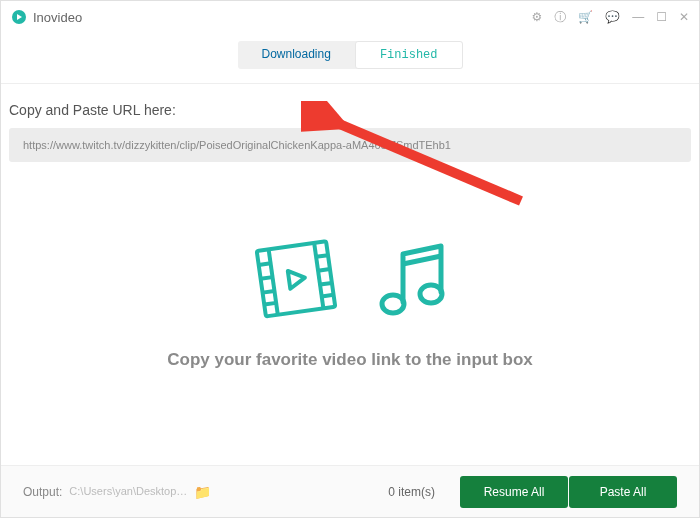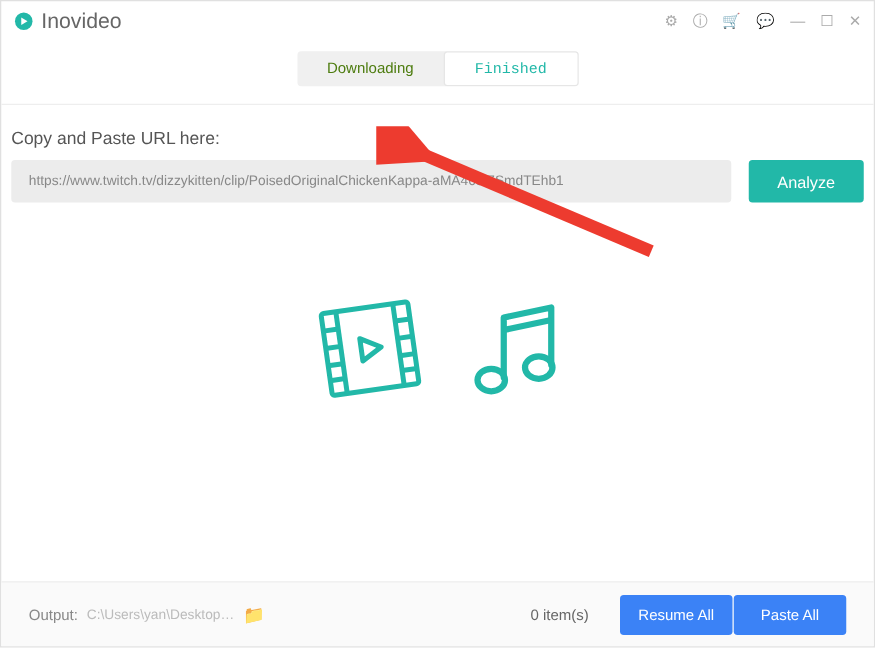--- a/index.html
+++ b/index.html
@@ -1,40 +1,40 @@
 <!DOCTYPE html>
 <html><head>
   <meta charset="utf-8">
   <style>
     * { margin: 0; padding: 0; box-sizing: border-box; font-family: -apple-system, BlinkMacSystemFont, "Segoe UI", Arial, sans-serif; }
     body { width: 700px; height: 518px; background: #fff; border: 1px solid #e0e0e0; position: relative; overflow: hidden; }
     .titlebar { height: 32px; display: flex; align-items: center; padding: 0 10px; }
     .logo { display: flex; align-items: center; gap: 6px; }
     .logo-icon { width: 16px; height: 16px; }
-    .app-title { font-size: 17px; color: #666; }
+    .app-title { font-size: 13px; color: #666; }
     .titlebar-right { margin-left: auto; display: flex; align-items: center; gap: 12px; }
     .tb-icon { color: #aaa; cursor: pointer; font-size: 12px; }
     .tabs-row { display: flex; justify-content: center; padding: 8px 0 14px; border-bottom: 1px solid #eee; }
     .tabs { display: flex; background: #f0f0f0; border-radius: 3px; overflow: hidden; }
-    .tab { padding: 6px 24px; font-size: 12px; color: #4d7c0f; cursor: pointer; }
+    .tab { padding: 6px 24px; font-size: 12px; color: #0369a1; cursor: pointer; }
     .tab.active { background: #fff; color: #22b8a8; border: 1px solid #e6e6e6; border-radius: 3px; font-family: Liberation Mono, monospace; }
     .content { padding: 18px 8px 0; }
     .label { font-size: 14px; color: #555; margin-bottom: 10px; }
     .input-row { display: flex; gap: 14px; }
     .url-input { flex: 1; height: 34px; background: #ececec; border: none; border-radius: 3px; padding: 0 14px; font-size: 11px; color: #888; outline: none; }
     .analyze-btn { width: 92px; height: 34px; background: #22b8a8; color: #fff; border: none; border-radius: 3px; font-size: 13px; cursor: pointer; }
     .empty { display: flex; flex-direction: column; align-items: center; margin-top: 72px; }
     .illus { display: flex; align-items: center; gap: 30px; }
     .hint { margin-top: 26px; font-size: 17px; color: #8a8a8a; font-weight: 600; }
     .footer { position: absolute; bottom: 0; left: 0; right: 0; height: 52px; border-top: 1px solid #eee; background: #fafafa; display: flex; align-items: center; padding: 0 22px; gap: 1px; }
     .output-label { font-size: 12px; color: #888; }
     .path-select { font-size: 11px; color: #bbb; padding: 4px 6px; width: 130px; white-space: nowrap; overflow: hidden; text-overflow: ellipsis; }
     .folder-icon { color: #aaa; cursor: pointer; font-size: 14px; }
     .item-count { margin-left: auto; font-size: 12px; color: #666; margin-right: 24px; }
-    .foot-btn { width: 90px; height: 32px; background: #3b82f6; color: #fff; border: none; border-radius: 3px; font-size: 12px; cursor: pointer; }
+    .foot-btn { width: 108px; height: 32px; background: #15803d; color: #fff; border: none; border-radius: 3px; font-size: 12px; cursor: pointer; }
     .arrow { position: absolute; pointer-events: none; }
   </style>
 </head>
 <body>
 
 <div class="titlebar">
   <div class="logo">
     <svg class="logo-icon" viewBox="0 0 16 16">
         <circle cx="8" cy="8" r="7" fill="#22b8a8"></circle>
         <path d="M6 5 L11 8 L6 11 Z" fill="#fff"></path>
@@ -56,21 +56,20 @@
   <div class="tabs">
     <div class="tab">Downloading</div>
     <div class="tab active">Finished</div>
   </div>
 </div>
 
 <div class="content">
   <div class="label">Copy and Paste URL here:</div>
   <div class="input-row">
     <input class="url-input" value="https://www.twitch.tv/dizzykitten/clip/PoisedOriginalChickenKappa-aMA465lZSmdTEhb1" style="">
-    <button class="analyze-btn">Analyze</button>
   </div>
 
   <div class="empty">
     <div class="illus">
       <svg width="100" height="90" viewBox="0 0 100 90">
         <g transform="rotate(-8 50 45)">
           <rect x="16" y="12" width="70" height="66" fill="none" stroke="#22b8a8" stroke-width="4" rx="2"></rect>
           <line x1="28" y1="12" x2="28" y2="78" stroke="#22b8a8" stroke-width="4"></line>
           <line x1="74" y1="12" x2="74" y2="78" stroke="#22b8a8" stroke-width="4"></line>
           <line x1="16" y1="26" x2="28" y2="26" stroke="#22b8a8" stroke-width="4"></line>
@@ -84,20 +83,21 @@
           <path d="M44 36 L60 45 L44 54 Z" fill="none" stroke="#22b8a8" stroke-width="4" stroke-linejoin="round"></path>
         </g>
       </svg>
       <svg width="80" height="90" viewBox="0 0 80 90">
         <path d="M28 68 L28 20 L66 12 L66 58" fill="none" stroke="#22b8a8" stroke-width="5" stroke-linecap="round" stroke-linejoin="round"></path>
         <line x1="28" y1="30" x2="66" y2="22" stroke="#22b8a8" stroke-width="5"></line>
         <ellipse cx="18" cy="70" rx="11" ry="9" fill="none" stroke="#22b8a8" stroke-width="5"></ellipse>
         <ellipse cx="56" cy="60" rx="11" ry="9" fill="none" stroke="#22b8a8" stroke-width="5"></ellipse>
       </svg>
     </div>
+    <div class="hint">Copy your favorite video link to the input box</div>
   </div>
 </div>
 
 <svg class="arrow" style="left:300px; top:100px;" width="240" height="120" viewBox="0 0 240 120">
   <defs>
       <marker id="ah" markerWidth="14" markerHeight="14" refX="3" refY="6" orient="auto">
         <path d="M12 0 L0 6 L12 12 Z" fill="#ed3b2f"></path>
       </marker>
     </defs>
   <line x1="220" y1="100" x2="22" y2="16" stroke="#ed3b2f" stroke-width="10" marker-end="url(#ah)"></line>

